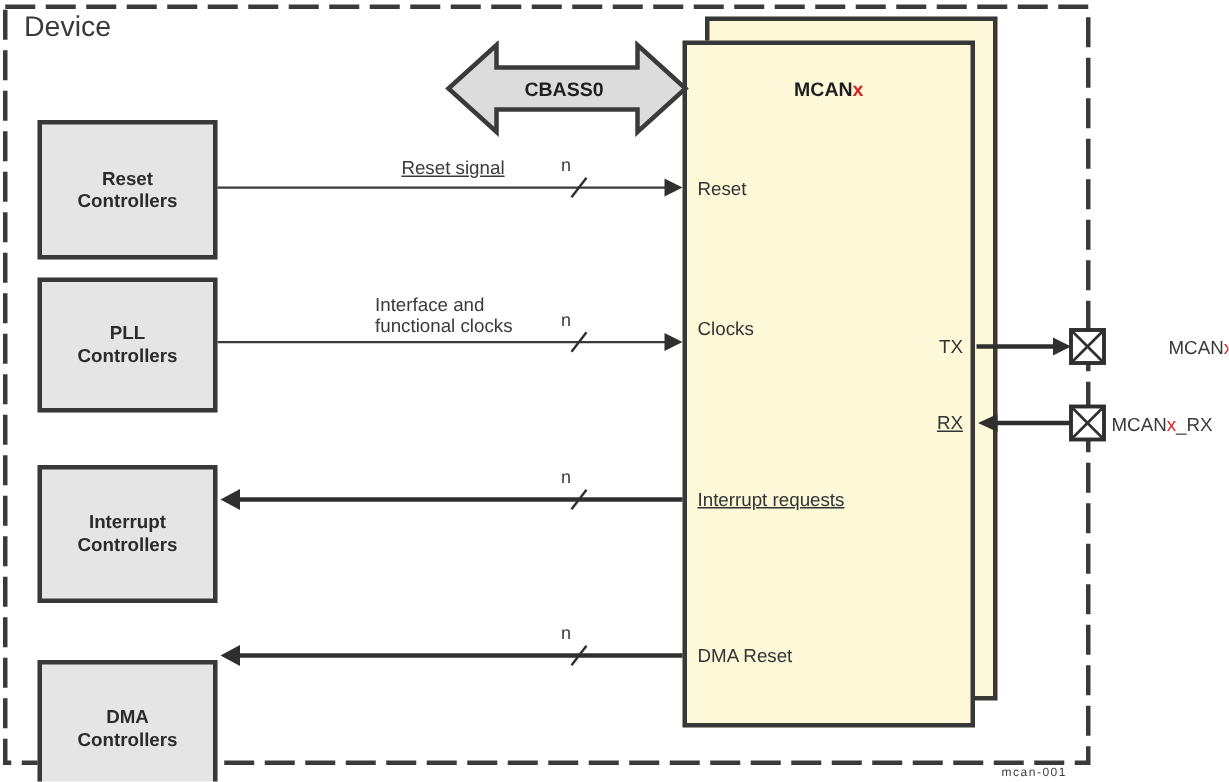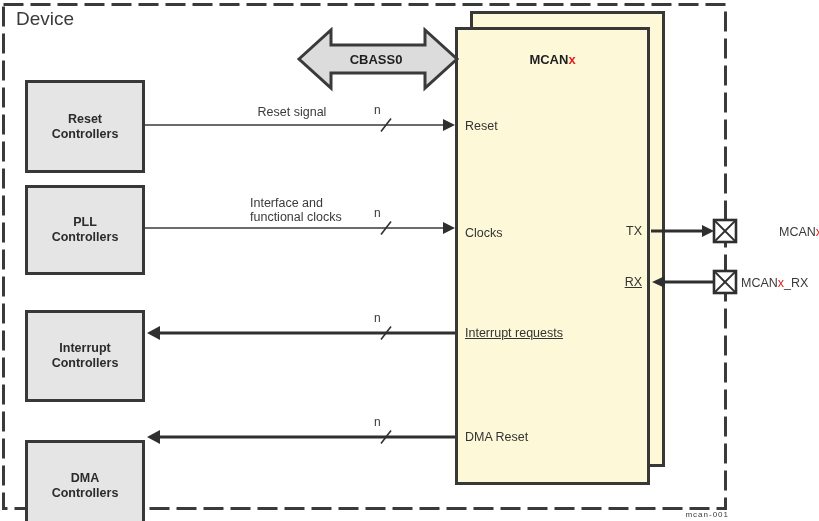--- a/index.html
+++ b/index.html
@@ -24,21 +24,21 @@
   .mcan-title .x-red{color:#D22;}
   .port-label{font-size:12.5px;color:#333;}
   .port-left{left:465px;}
   .port-right{left:598px;width:44px;text-align:right;}
   
   .sig-label{font-size:12.5px;color:#3a3a3a;white-space:pre-line;line-height:14px;}
   .n-label{font-size:12px;color:#3a3a3a;}
   
   .pad-label{font-size:12.5px;color:#3a3a3a;}
   .pad-label .x-red{color:#D22;}
-  .footer-id{left:650px;top:510px;width:79px;text-align:right;font-size:8px;
+  .footer-id{left:650px;top:510px;width:79px;text-align:center;font-size:8px;
              letter-spacing:1px;color:#3a3a3a;}
   svg{display:block;}
   .overlay{left:0;top:0;pointer-events:none;}
 </style>
 </head>
 <body>
 
 <svg class="abs device-border" width="819" height="521">
   <rect x="3.5" y="4.5" width="722" height="504" fill="none" stroke="#3a3a3a" stroke-width="3" stroke-dasharray="20 7"></rect>
 </svg>
@@ -104,31 +104,31 @@
     <line x1="715" y1="221" x2="735" y2="241" stroke="#2f2f2f" stroke-width="1.8"></line>
     <line x1="735" y1="221" x2="715" y2="241" stroke="#2f2f2f" stroke-width="1.8"></line>
   </g>
   <g>
     <rect x="714" y="271" width="22" height="22" fill="#fff" stroke="#2f2f2f" stroke-width="2.6"></rect>
     <line x1="715" y1="272" x2="735" y2="292" stroke="#2f2f2f" stroke-width="1.8"></line>
     <line x1="735" y1="272" x2="715" y2="292" stroke="#2f2f2f" stroke-width="1.8"></line>
   </g>
 </svg>
 
-<div class="abs sig-label" style="left:232px;top:105px;width:120px;text-align:center;">Reset signal</div>
+<div class="abs sig-label" style="left:242px;top:105px;width:120px;text-align:center;text-decoration:underline;">Reset signal</div>
 <div class="abs sig-label" style="left:250px;top:196px;">Interface and
 functional clocks</div>
 
 <div class="abs n-label" style="left:374px;top:103px;">n</div>
 <div class="abs n-label" style="left:374px;top:206px;">n</div>
 <div class="abs n-label" style="left:374px;top:311px;">n</div>
 <div class="abs n-label" style="left:374px;top:415px;">n</div>
 
 <div class="abs port-label port-left" style="top:119px;">Reset</div>
-<div class="abs port-label port-left" style="top:226px;">Clocks</div>
+<div class="abs port-label port-left" style="top:212px;">Clocks</div>
 <div class="abs port-label port-left" style="top:326px;text-decoration:underline;">Interrupt requests</div>
 <div class="abs port-label port-left" style="top:430px;">DMA Reset</div>
 <div class="abs port-label port-right" style="top:224px;">TX</div>
 <div class="abs port-label port-right" style="top:275px;text-decoration:underline;">RX</div>
 
 <div class="abs pad-label" style="left:779px;top:225px;"><span>MCAN</span><span class="x-red">x</span><span>_TX</span></div>
 <div class="abs pad-label" style="left:741px;top:276px;"><span>MCAN</span><span class="x-red">x</span><span>_RX</span></div>
 
 <div class="abs footer-id">mcan-001</div>
 

